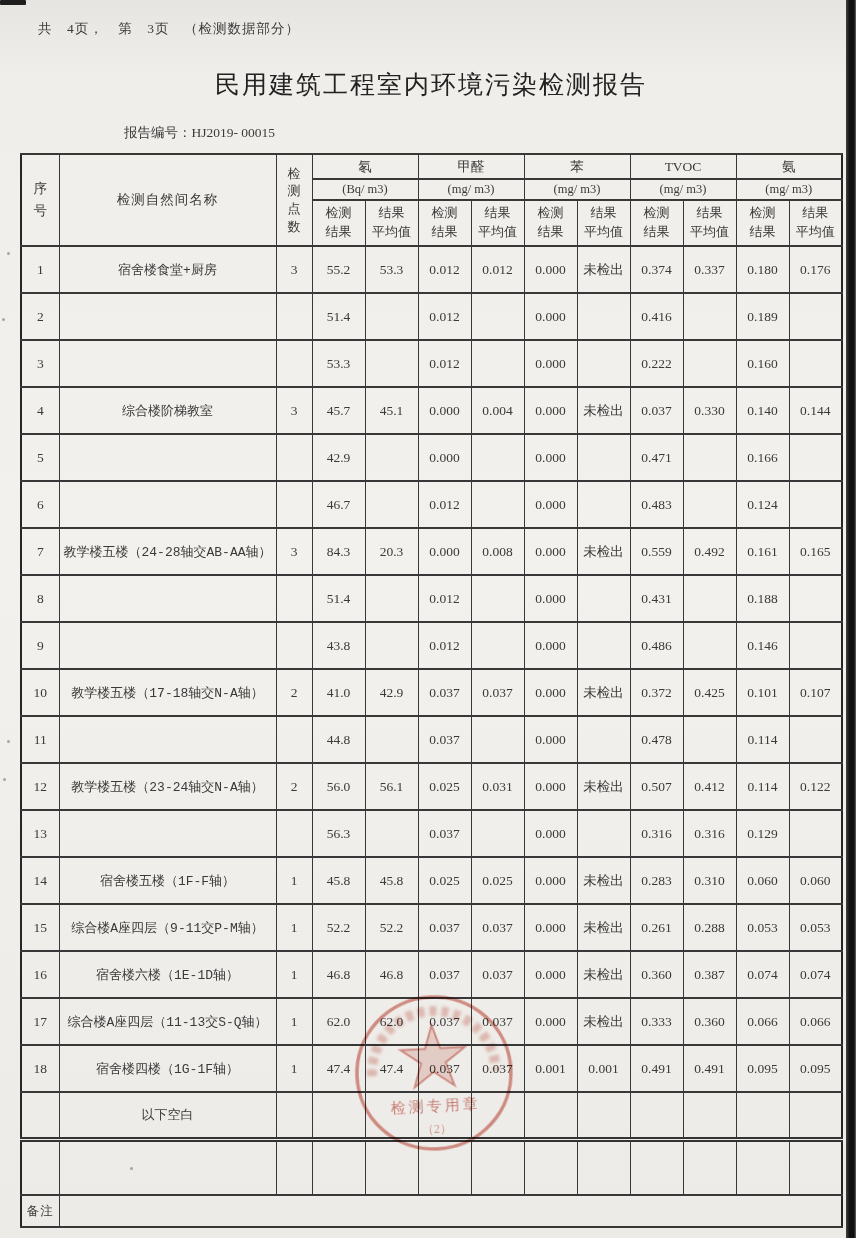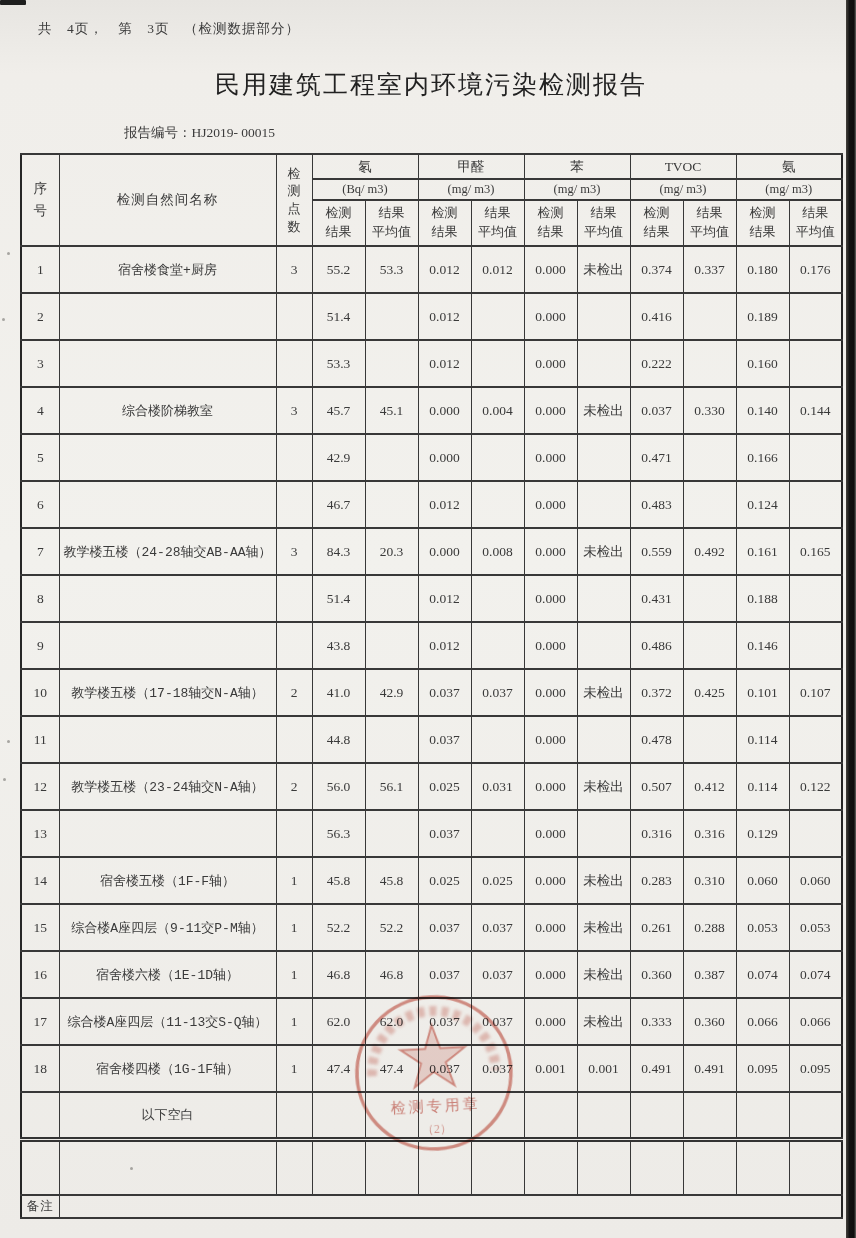--- a/index.html
+++ b/index.html
@@ -27,21 +27,21 @@
   th.h-poll{height:23px;font-size:13.5px;}
   th.h-unit{height:19px;font-size:12.5px;margin-top:36px;}
   th.h-sub{height:44px;font-size:13px;white-space:pre-line;line-height:1.45;margin-left:12px;}
   th.seq-h{white-space:pre-line;font-size:13.5px;line-height:1.6;}
   th.pts-h{white-space:pre-line;font-size:13px;line-height:1.35;padding:0;}
   th.name-h{font-size:13.5px;letter-spacing:1px;}
   tbody tr{height:47px;}
   td.name{font-size:13px;font-family:Liberation Mono, monospace;}
   tr.note-row td{border-bottom:5px double #333;}
   tr.spacer-row{height:56px;}
-  tr.remark-row{height:23px;}
+  tr.remark-row{height:32px;}
   tr.remark-row td.remark-label{font-size:12.5px;letter-spacing:1px;}
   
   .edge-strip{position:absolute;top:0;right:0;width:10px;height:1238px;
     background:linear-gradient(to right,#45423d,#121212 35%,#0e0e0e 80%,#6a6864);}
   .corner-mark{position:absolute;left:0;top:0;width:26px;height:5px;background:#1e1e1e;border-radius:1px;}
   .speck{position:absolute;width:3px;height:3px;border-radius:50%;background:#8e8c88;opacity:.75;}
   .stamp{position:absolute;left:338px;top:985px;width:192px;height:178px;
     mix-blend-mode:multiply;transform:rotate(-3deg);pointer-events:none;}
 </style>
 </head>

